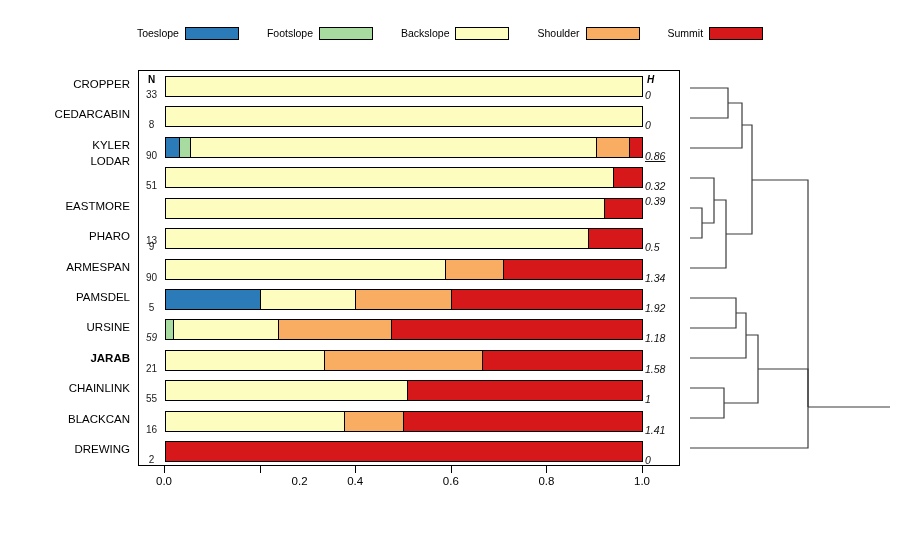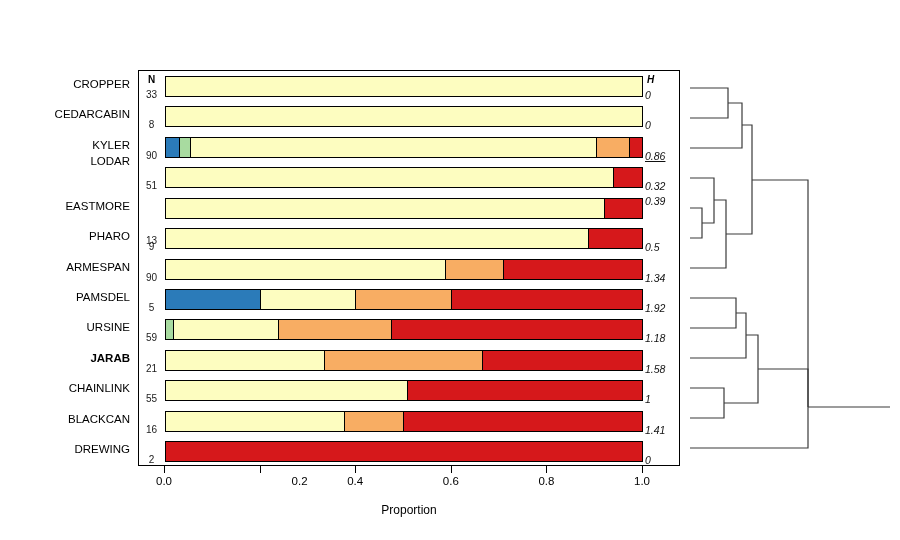--- a/index.html
+++ b/index.html
@@ -70,20 +70,42 @@
   
   .dendro{position:absolute;left:680px;top:70px;width:220px;height:396px;}
   .dendro svg{display:block;}
 </style>
 </head>
 <body>
 
 <div id="root">
 
 
+  <div class="legend" id="legend">
+      <div class="legend-item">
+        <span class="legend-label">Toeslope</span>
+        <span class="legend-swatch" style="background: rgb(43, 123, 185);"></span>
+      </div>
+      <div class="legend-item">
+        <span class="legend-label">Footslope</span>
+        <span class="legend-swatch" style="background: rgb(168, 219, 160);"></span>
+      </div>
+      <div class="legend-item">
+        <span class="legend-label">Backslope</span>
+        <span class="legend-swatch" style="background: rgb(253, 253, 192);"></span>
+      </div>
+      <div class="legend-item">
+        <span class="legend-label">Shoulder</span>
+        <span class="legend-swatch" style="background: rgb(248, 173, 99);"></span>
+      </div>
+      <div class="legend-item">
+        <span class="legend-label">Summit</span>
+        <span class="legend-swatch" style="background: rgb(214, 24, 27);"></span>
+      </div>
+    </div>
 
   <div class="ylabels" id="ylabels">
       <div class="ylab" style="top: 7.73077px;">CROPPER</div>
       <div class="ylab" style="top: 38.1923px;">CEDARCABIN</div>
       <div class="ylab" style="top: 68.6538px;">KYLER</div>
       <div class="ylab" style="top: 85px; text-align: right;">LODAR</div>
       <div class="ylab" style="top: 129.577px;">EASTMORE</div>
       <div class="ylab" style="top: 160.038px;">PHARO</div>
       <div class="ylab" style="top: 190.5px;">ARMESPAN</div>
       <div class="ylab" style="top: 220.962px;">PAMSDEL</div>
@@ -161,21 +183,21 @@
   <div class="ncol" id="ncol">
     <div class="colhead" style="left:0;top:4px;width:25px;text-align:center;">N</div>
   <div class="nval" style="top: 18.7308px;">33</div>
       <div class="nval" style="top: 49.1923px;">8</div>
       <div class="nval" style="top: 79.6538px;">90</div>
       <div class="nval" style="top: 110.115px;">51</div>
       <div class="nval" style="top: 140.577px; margin-top: 24px;">13</div>
       <div class="nval" style="top: 171.038px;">9</div>
       <div class="nval" style="top: 201.5px;">90</div>
       <div class="nval" style="top: 231.962px;">5</div>
-      <div class="nval" style="top: 262.423px;">59</div>
+      <div class="nval" style="top: 262.423px; font-style: italic;">59</div>
       <div class="nval" style="top: 292.885px;">21</div>
       <div class="nval" style="top: 323.346px;">55</div>
       <div class="nval" style="top: 353.808px;">16</div>
       <div class="nval" style="top: 384.269px;">2</div>
     </div>
 
   <div class="hcol" id="hcol">
     <div class="colhead it" style="left:6px;top:4px;">H</div>
   <div class="hval" style="top: 18.7308px;">0</div>
       <div class="hval" style="top: 49.1923px;">0</div>
@@ -199,21 +221,20 @@
       <div class="xticklab" style="left: 121.6px; margin-left: 40px;">0.2</div>
       <div class="xtick" style="left: 217.2px;"></div>
       <div class="xticklab" style="left: 217.2px;">0.4</div>
       <div class="xtick" style="left: 312.8px;"></div>
       <div class="xticklab" style="left: 312.8px;">0.6</div>
       <div class="xtick" style="left: 408.4px;"></div>
       <div class="xticklab" style="left: 408.4px;">0.8</div>
       <div class="xtick" style="left: 504px;"></div>
       <div class="xticklab" style="left: 504px;">1.0</div>
     </div>
-  <div class="xtitle">Proportion</div>
 
   <div class="dendro">
     <svg width="220" height="396" viewBox="0 0 220 396">
       <g fill="none" stroke="#3a3a3a" stroke-width="1.2">
 
         <path d="M10,18 H48 V48 H10"></path>
 
         <path d="M48,33 H62 V78 H10"></path>
 
         <path d="M10,138 H22 V168 H10"></path>

